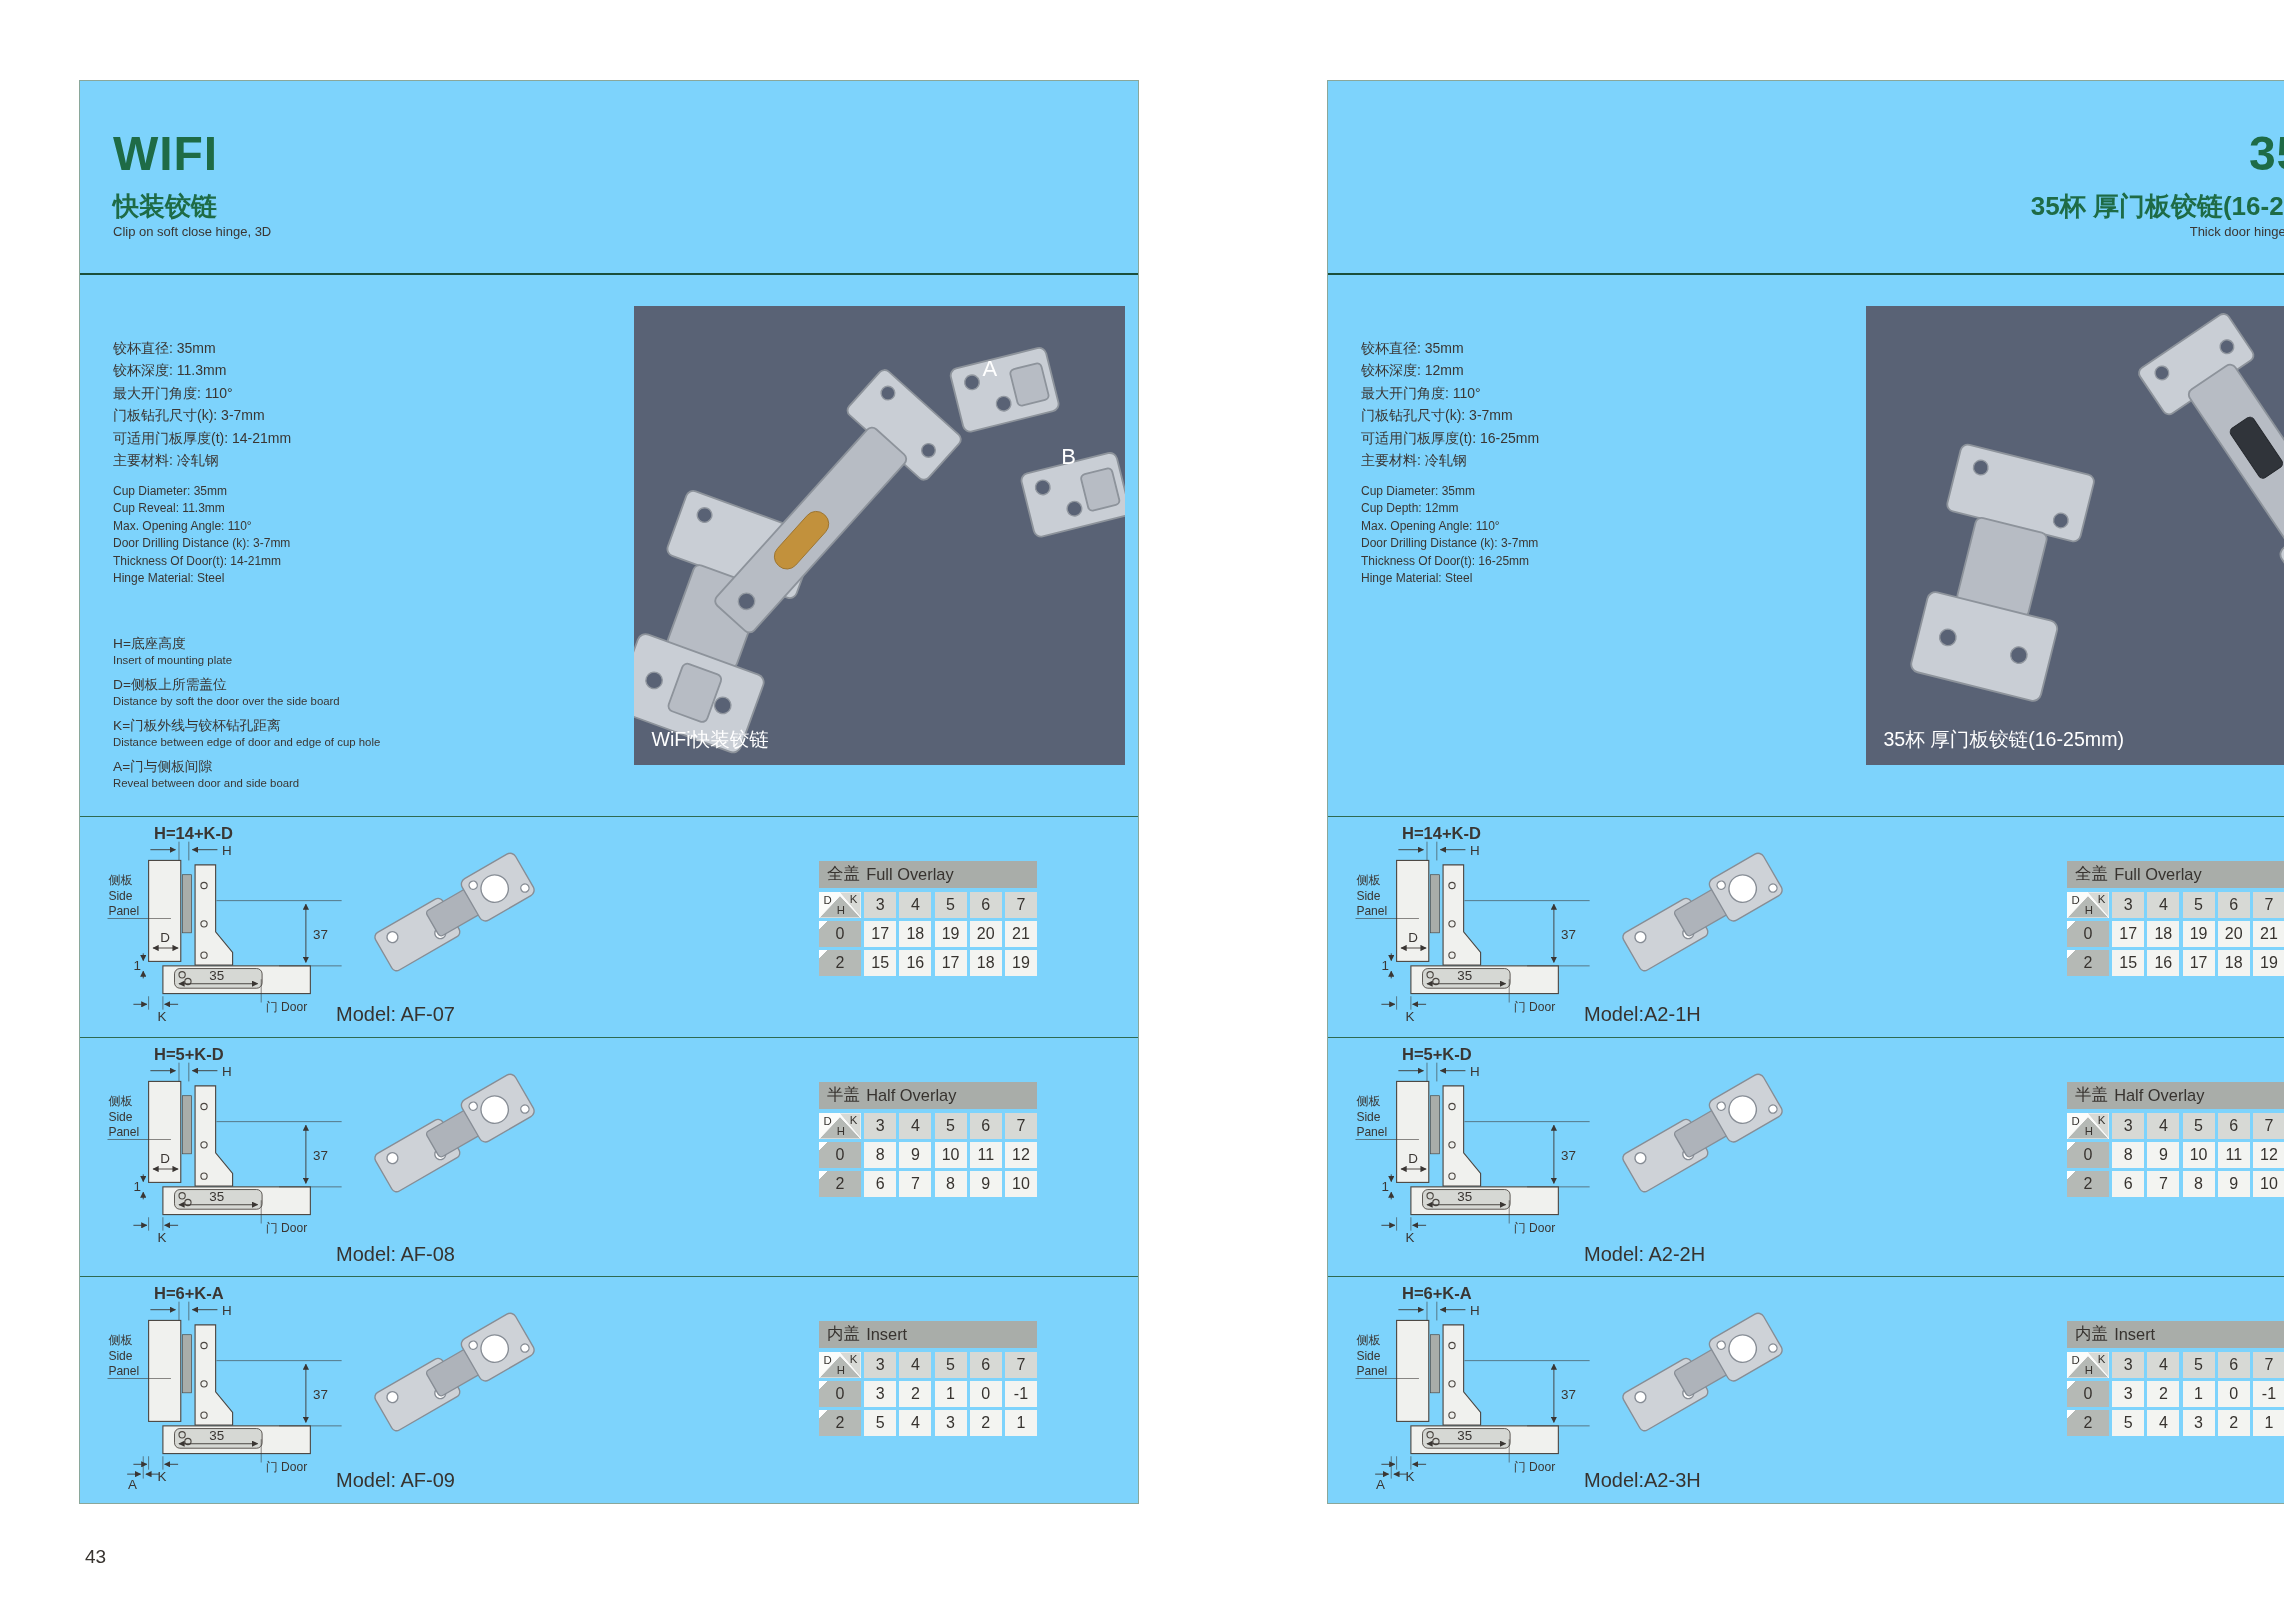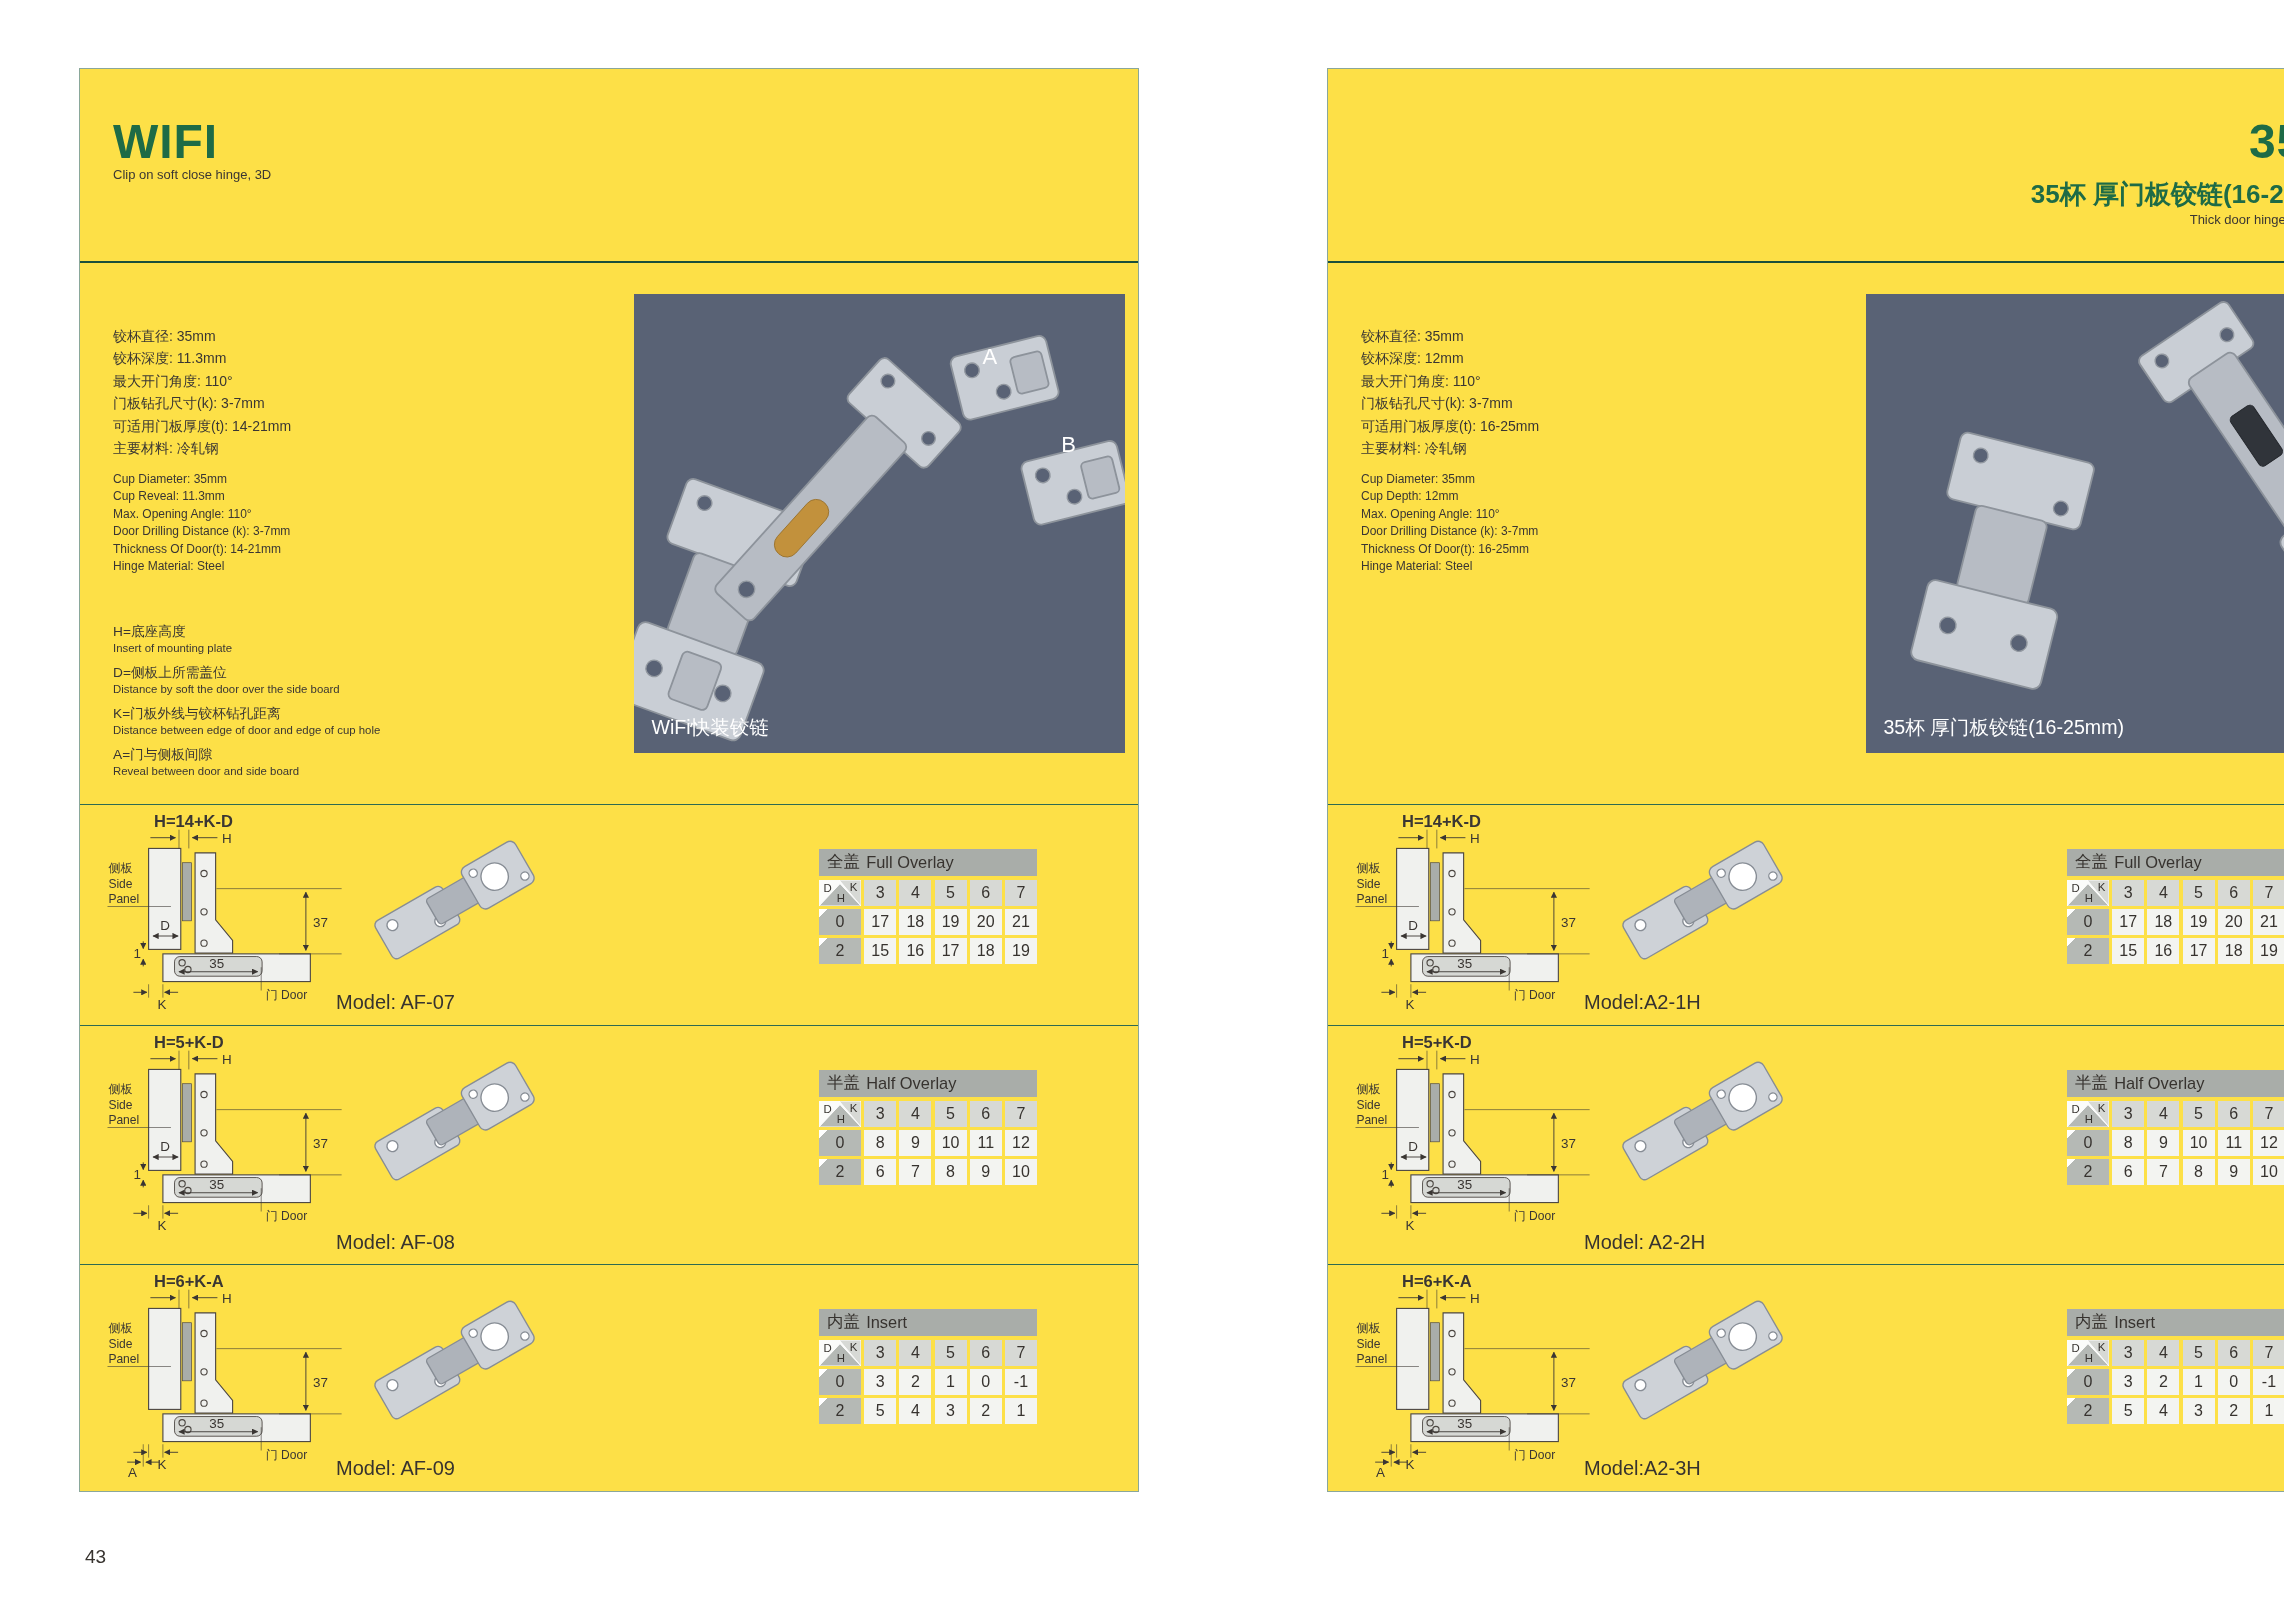--- a/index.html
+++ b/index.html
@@ -4,21 +4,21 @@
 <style>
 :root{
   --accent:#1e6b46; --accent-dark:#1b4f3b; --divider:#2e6a52; --panel-border:#8aa79a;
   --text:#3a3633; --photo-bg:#596275; --table-title-bg:#a9ada9; --table-head-bg:#d7d9d5;
   --table-rowhdr-bg:#b5b9b5; --table-cell-bg:#f3f4f1;
 }
 html,body{margin:0;padding:0}
 body{width:2482px;height:1618px;position:relative;background:#ffffff;
   font-family:"Liberation Sans",sans-serif;color:var(--text);overflow:hidden}
 
-.page{position:absolute;top:68px;width:1058px;height:1422px;border:0.9px solid var(--panel-border);background:#fde047}
+.page{position:absolute;top:80px;width:1058px;height:1422px;border:0.9px solid var(--panel-border);background:#7dd3fc}
 .header{position:absolute;left:33px;right:33px;top:49px}
 .page--left .header{text-align:left}
 .page--right .header{text-align:right}
 .header-title{font-size:48px;font-weight:bold;color:var(--accent);letter-spacing:0.9px;line-height:1.02}
 .header-sub{margin-top:10px;font-size:26px;font-weight:bold;color:var(--accent)}
 .header-tag{margin-top:0;font-size:13px;color:var(--text)}
 .header-rule{position:absolute;left:0;right:0;top:192px;height:2.3px;background:var(--accent-dark)}
 
 .specs-cn{position:absolute;left:33px;top:256px;font-size:14px;line-height:22.4px}
 .specs-en{position:absolute;left:33px;top:402px;font-size:12px;line-height:17.4px}
@@ -86,20 +86,21 @@
 .pagenum{position:absolute;font-size:19px;color:#37332f}
 .pagenum-left{left:85px;top:1546px}
 </style>
 </head>
 <body>
 
 <div id="sheet">
   <div class="page page--left" style="left: 79px;">
     <div class="header">
       <div class="header-title">WIFI</div>
+      <div class="header-sub">快装铰链</div>
       <div class="header-tag">Clip on soft close hinge, 3D</div>
     </div>
     <div class="header-rule"></div>
 
     <div class="specs-cn">
         <div class="spec-line">铰杯直径: 35mm</div>
         <div class="spec-line">铰杯深度: 11.3mm</div>
         <div class="spec-line">最大开门角度: 110°</div>
         <div class="spec-line">门板钻孔尺寸(k): 3-7mm</div>
         <div class="spec-line">可适用门板厚度(t): 14-21mm</div>

